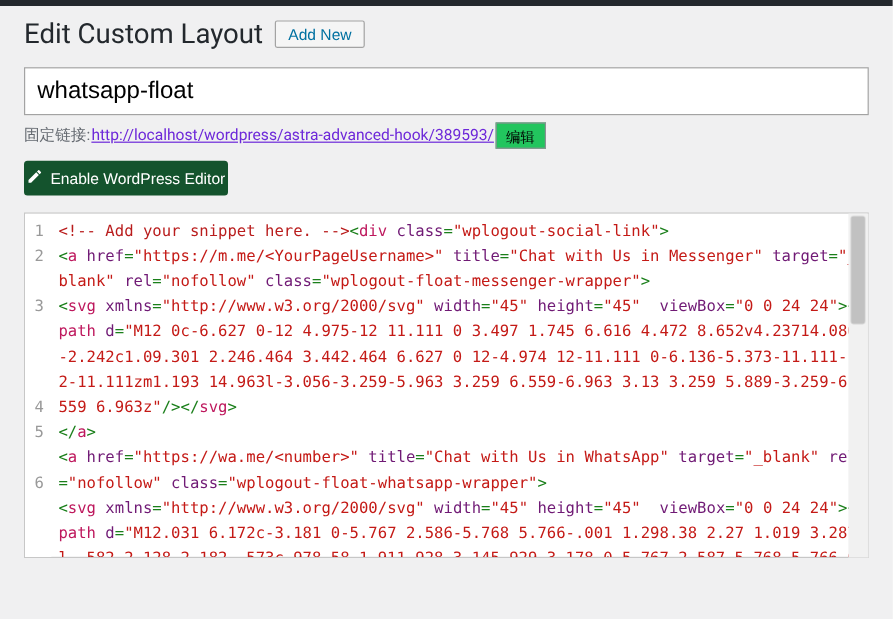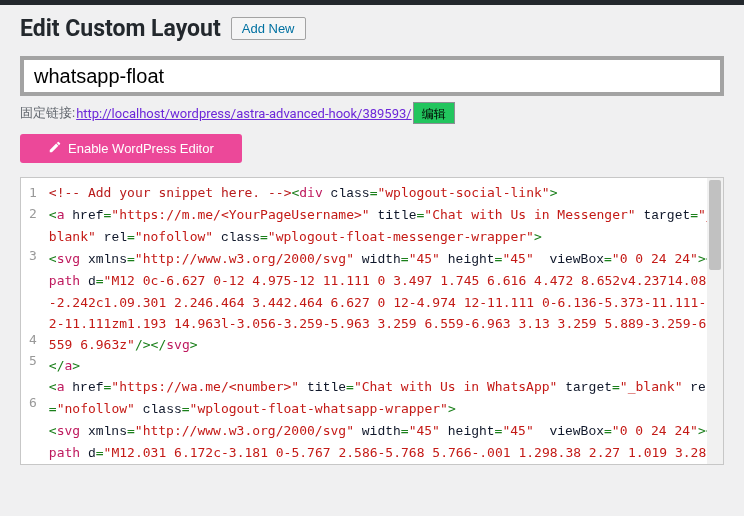--- a/index.html
+++ b/index.html
@@ -1,38 +1,38 @@
 <!DOCTYPE html>
 <html><head>
   <meta charset="utf-8">
   <style>
     * { margin: 0; padding: 0; box-sizing: border-box; }
     body { font-family: -apple-system, BlinkMacSystemFont, "Segoe UI", Roboto, sans-serif; font-size: 13px; background: #f0f0f1; color: #1d2327; }
     .top-bar { height: 5px; background: #23282d; }
     .wrap { padding: 10px 20px; }
     .heading-row { display: flex; align-items: center; gap: 10px; margin-bottom: 14px; }
-    .page-title { font-size: 23px; font-weight: 700; color: #23282d; }
+    .page-title { font-size: 23px; font-weight: 400; color: #23282d; }
     .add-new-btn { border: 1px solid #a3a3a3; color: #0071a1; background: #f5f5f5; padding: 3px 10px; font-size: 13px; border-radius: 2px; cursor: pointer; }
-    .title-input { width: 100%; font-size: 20px; padding: 5px 10px; border: 4px solid #a3a3a3; background: #fff; outline: none; height: 40px; }
+    .title-input { width: 100%; font-size: 20px; padding: 5px 10px; border: 1px solid #a3a3a3; background: #fff; outline: none; height: 40px; }
     .permalink-row { display: flex; align-items: center; gap: 1px; margin: 6px 0 10px 0; font-size: 13px; }
     .permalink-label { color: #646970; }
     .permalink-url { color: #6d28d9; }
     .edit-perm-btn { border: 1px solid #8c8f94; background: #22c55e; padding: 0 8px; font-size: 12px; cursor: pointer; line-height: 22px; height: 22px; }
-    .enable-editor-btn { background: #ec4899; color: #fff; border: none; padding: 6px 28px; font-size: 13px; border-radius: 3px; display: inline-flex; align-items: center; gap: 6px; cursor: pointer; margin-bottom: 14px; }
+    .enable-editor-btn { background: #14532d; color: #fff; border: none; padding: 6px 2px; font-size: 13px; border-radius: 3px; display: inline-flex; align-items: center; gap: 6px; cursor: pointer; margin-bottom: 14px; }
     .code-panel { background: #fff; border: 1px solid #c7c7c7; height: 288px; position: relative; }
     .code-scroll { width: 100%; height: 100%; overflow: auto; display: flex; }
     .gutter { background: #fff; text-align: right; color: #999; font-family: Consolas, Monaco, monospace; font-size: 13px; padding: 4px 6px 4px 8px; user-select: none; line-height: 21px; border-right: 0; }
     .gutter div { height: 21px; }
     .gutter .multi2 { height: 42px; }
     .gutter .multi4 { height: 84px; }
     .code-area { font-family: Consolas, Monaco, monospace; font-size: 13px; padding: 4px 6px; line-height: 21px; flex: 1; white-space: pre-wrap; word-break: break-all; }
     .code-area .row { min-height: 21px; }
     .c-comment { color: #b91c1c; }
     .c-tag { color: #be185d; }
-    .c-attr { color: #0f172a; font-family: Liberation Mono, monospace; }
+    .c-attr { color: #701a75; }
     .c-str { color: #c41a16; }
     .c-punc { color: #1a7f1a; }
     .scrollbar-vert { position: absolute; right: 0; top: 0; width: 16px; height: 100%; background: #f1f1f1; }
     .scroll-thumb { position: absolute; right: 2px; top: 2px; width: 12px; height: 90px; background: #c1c1c1; border-radius: 2px; }
   </style>
 </head>
 <body>
 
 <div class="top-bar"></div>
 

